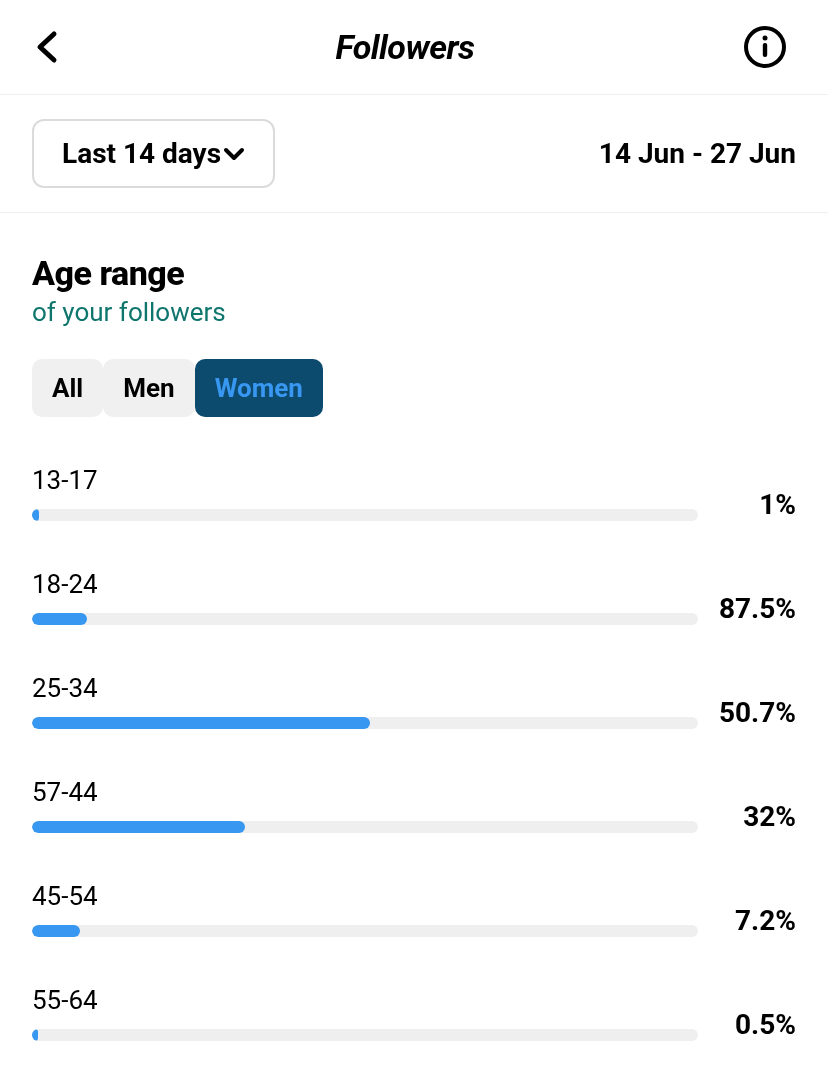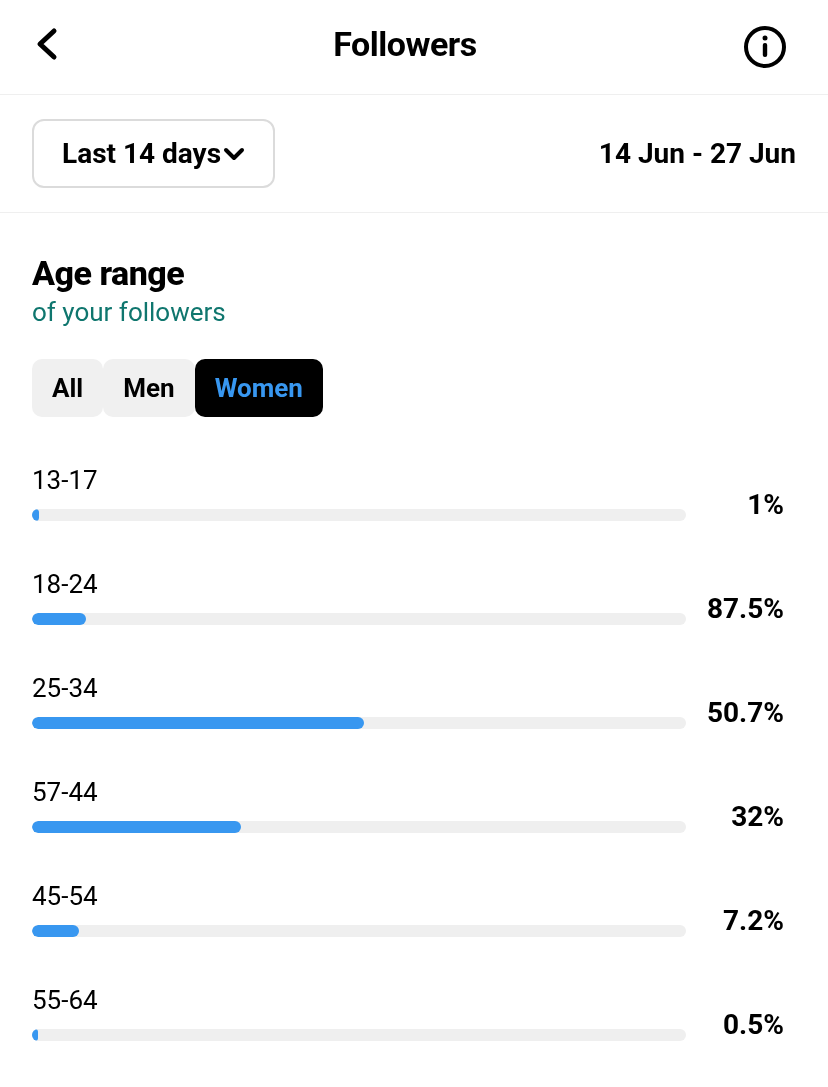--- a/index.html
+++ b/index.html
@@ -8,23 +8,25 @@
       padding: 0;
     }
     body {
       font-family: -apple-system, BlinkMacSystemFont, "Segoe UI", Roboto, Helvetica, Arial, sans-serif;
       background: #fff;
       color: #000;
       width: 828px;
     }
     .header {
       display: flex;
+      align-items: center;
       justify-content: space-between;
       padding: 24px 40px 24px 28px;
       border-bottom: 1px solid #efefef;
+      font-style: italic;
     }
     .back-btn {
       width: 40px;
       height: 40px;
       display: flex;
       align-items: center;
       justify-content: center;
       cursor: pointer;
     }
     .header-title {
@@ -56,21 +58,21 @@
       border-radius: 12px;
       font-size: 28px;
       font-weight: 700;
       cursor: pointer;
     }
     .date-range {
       font-size: 28px;
       font-weight: 700;
     }
     .content {
-      padding: 40px 44px 0 32px;
+      padding: 40px 32px 0 32px;
     }
     .section-title {
       font-size: 34px;
       font-weight: 800;
       letter-spacing: -0.5px;
     }
     .section-subtitle {
       font-size: 26px;
       color: #0f766e;
       margin-top: 4px;
@@ -81,21 +83,21 @@
     }
     .tab {
       padding: 14px 20px;
       border-radius: 10px;
       font-size: 26px;
       font-weight: 700;
       background: #f0f0f0;
       cursor: pointer;
     }
     .tab.active {
-      background: #000000;
+      background: #0c4a6e;
       color: #3897f0;
     }
     .bars {
       margin-top: 48px;
     }
     .bar-row {
       display: flex;
       align-items: flex-end;
       gap: 8px;
       margin-bottom: 48px;

